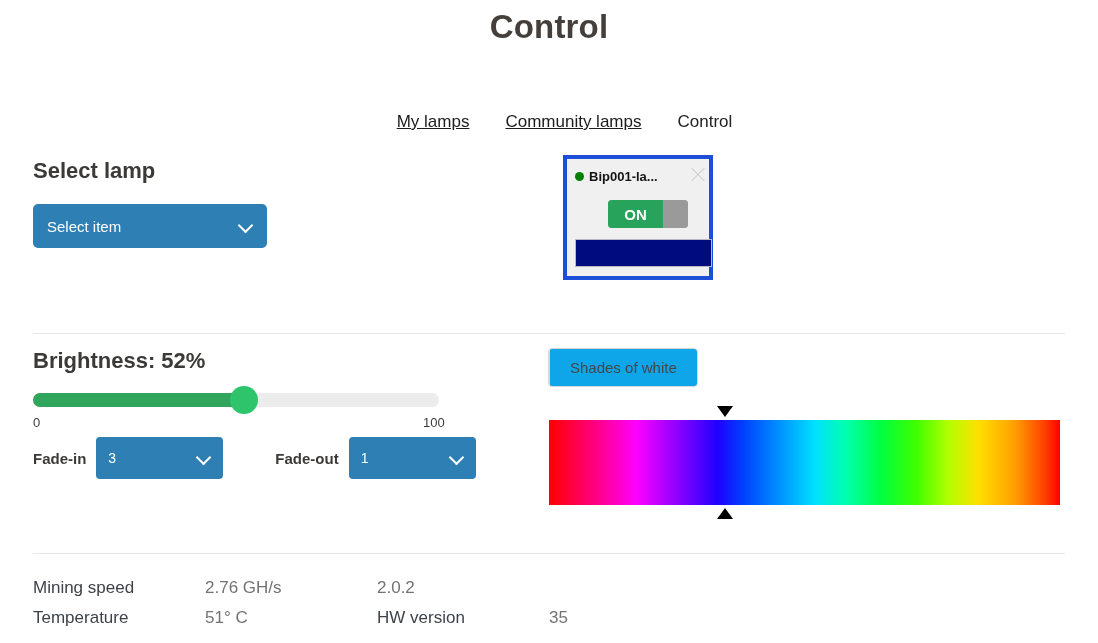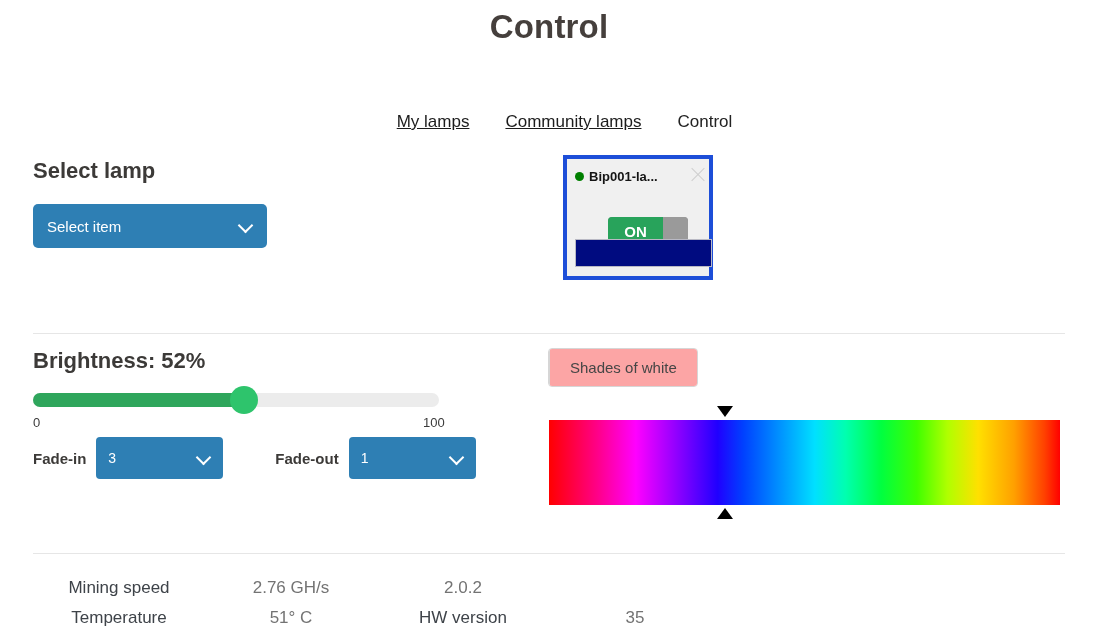--- a/index.html
+++ b/index.html
@@ -92,21 +92,21 @@
     width: 18px; height: 18px; cursor: pointer;
   }
   .close-x::before, .close-x::after {
     content: ""; position: absolute; left: 0; top: 8px;
     width: 18px; height: 1px; background: #cfcfcf;
   }
   .close-x::before { transform: rotate(45deg); }
   .close-x::after  { transform: rotate(-45deg); }
 
   .toggle {
-    position: absolute; left: 41px; top: 58px;
+    position: absolute; left: 41px; top: 41px;
     width: 80px; height: 28px;
     border-radius: 4px; overflow: hidden;
     display: flex; cursor: pointer;
     background: #9a9a9a;
   }
   .toggle-on {
     width: 55px; height: 28px; background: #28a35b;
     display: flex; align-items: center; justify-content: center;
     color: #ffffff; font-size: 15px; font-weight: bold;
   }
@@ -153,21 +153,21 @@
 
   
   .tabs {
     position: absolute; left: 548px; top: 348px;
     display: flex; height: 39px;
     border: 1px solid #d6d6d6; border-radius: 4px; overflow: hidden;
   }
   .tab {
     display: flex; align-items: center; justify-content: center;
     font-size: 15px; cursor: pointer; padding: 0 20px;
-    background: #fca5a5; color: #464646;
+    background: #0ea5e9; color: #464646;
   }
   .tab.active { background: #2e7fb4; color: #ffffff; }
   .tab-sep { width: 1px; background: #d6d6d6; }
 
   
   .spectrum-wrap { position: absolute; left: 549px; top: 410px; width: 511px; }
   .spectrum {
     position: relative; width: 511px; height: 85px; top: 10px;
     background: linear-gradient(to right,
       #ff0000 0%, #ff0090 10%, #ff00ff 17%,
@@ -183,21 +183,21 @@
   .marker.top {
     top: -4px;
     border-top: 11px solid #000000;
   }
   .marker.bottom {
     bottom: -14px;
     border-bottom: 11px solid #000000;
   }
 
   
-  .stats { position: absolute; left: 33px; top: 573px; width: 1032px; text-align: center; }
+  .stats { position: absolute; left: 33px; top: 573px; width: 1032px; }
   .stats-row { display: flex; height: 30px; align-items: center; }
   .stat-label { width: 172px; font-size: 17px; color: #3e4349; }
   .stat-value { width: 172px; font-size: 17px; color: #737373; }
 </style>
 </head>
 <body>
 
 <div class="page">
 
   <div class="page-title">Control</div>

